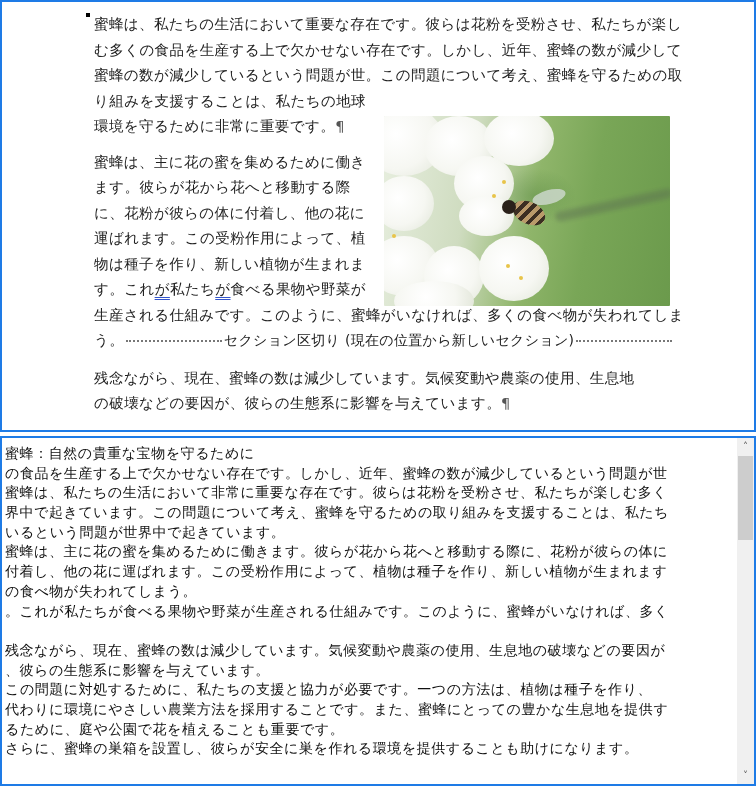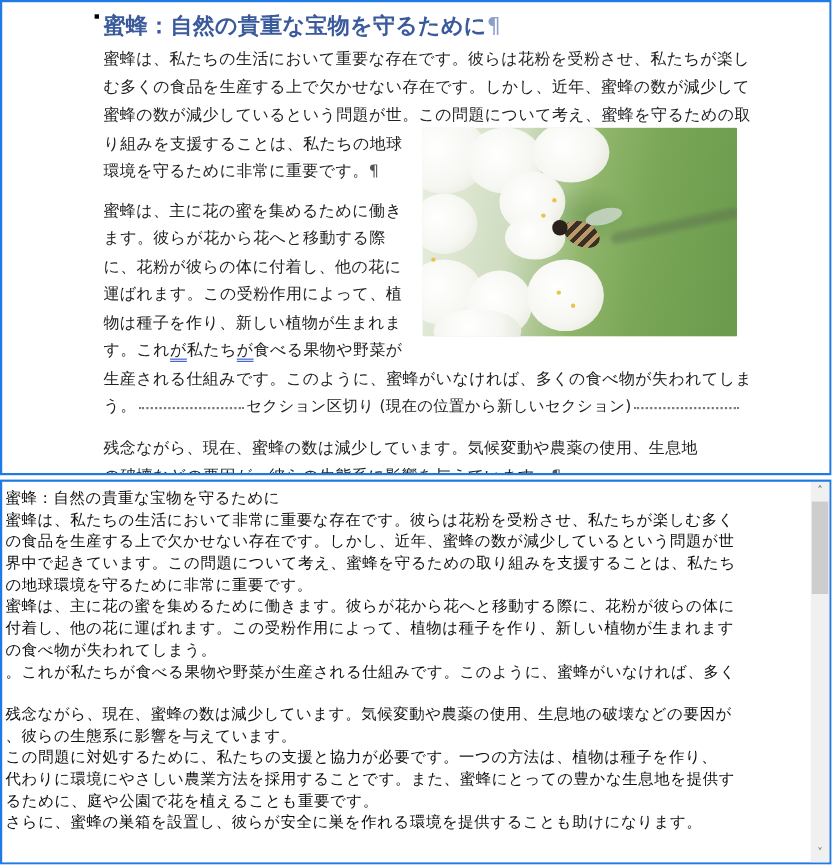--- a/index.html
+++ b/index.html
@@ -64,23 +64,20 @@
   .scroll-up { top: 0; }
   .scroll-down { bottom: 0; }
   .scroll-thumb { position: absolute; left: 1px; top: 18px; width: 15px; height: 84px; background: #cdcdcd; }
 </style>
 </head>
 <body>
 
 <div class="doc-panel">
   <div class="para-mark-handle"></div>
   <div class="doc-page">
-    <div class="doc-title">
-      <span>蜜蜂：自然の貴重な宝物を守るために</span><span class="pilcrow">¶</span>
-    </div>
 
     <div class="doc-text p1">
       <span class="line">蜜蜂は、私たちの生活において重要な存在です。彼らは花粉を受粉させ、私たちが楽し</span>
       <span class="line">む多くの食品を生産する上で欠かせない存在です。しかし、近年、蜜蜂の数が減少して</span>
       <span class="line">蜜蜂の数が減少しているという問題が世。この問題について考え、蜜蜂を守るための取</span>
       <span class="line">り組みを支援することは、私たちの地球</span>
       <span class="line"><span>環境を守るために非常に重要です。</span><span class="body-pilcrow">¶</span></span>
     </div>
 
     <div class="doc-text p2">
@@ -124,24 +121,24 @@
     <div class="stamen" style="left:8px;top:118px;"></div>
     <div class="bee-wing"></div>
     <div class="bee-body"></div>
     <div class="bee-head"></div>
   </div>
 </div>
 
 <div class="text-panel">
   <div class="plain-text">
     <span class="plain-line">蜜蜂：自然の貴重な宝物を守るために</span>
+    <span class="plain-line">の食品を生産する上で欠かせない存在です。しかし、近年、蜜蜂の数が減少しているという問題が世</span>
     <span class="plain-line">蜜蜂は、私たちの生活において非常に重要な存在です。彼らは花粉を受粉させ、私たちが楽しむ多く</span>
-    <span class="plain-line">の食品を生産する上で欠かせない存在です。しかし、近年、蜜蜂の数が減少しているという問題が世</span>
     <span class="plain-line">界中で起きています。この問題について考え、蜜蜂を守るための取り組みを支援することは、私たち</span>
-    <span class="plain-line">の地球環境を守るために非常に重要です。</span>
+    <span class="plain-line">いるという問題が世界中で起きています。</span>
     <span class="plain-line">蜜蜂は、主に花の蜜を集めるために働きます。彼らが花から花へと移動する際に、花粉が彼らの体に</span>
     <span class="plain-line">付着し、他の花に運ばれます。この受粉作用によって、植物は種子を作り、新しい植物が生まれます</span>
     <span class="plain-line">の食べ物が失われてしまう。</span>
     <span class="plain-line">。これが私たちが食べる果物や野菜が生産される仕組みです。このように、蜜蜂がいなければ、多く</span>
     <span class="plain-line"></span>
     <span class="plain-line">残念ながら、現在、蜜蜂の数は減少しています。気候変動や農薬の使用、生息地の破壊などの要因が</span>
     <span class="plain-line">、彼らの生態系に影響を与えています。</span>
     <span class="plain-line">この問題に対処するために、私たちの支援と協力が必要です。一つの方法は、植物は種子を作り、</span>
     <span class="plain-line">代わりに環境にやさしい農業方法を採用することです。また、蜜蜂にとっての豊かな生息地を提供す</span>
     <span class="plain-line">るために、庭や公園で花を植えることも重要です。</span>

